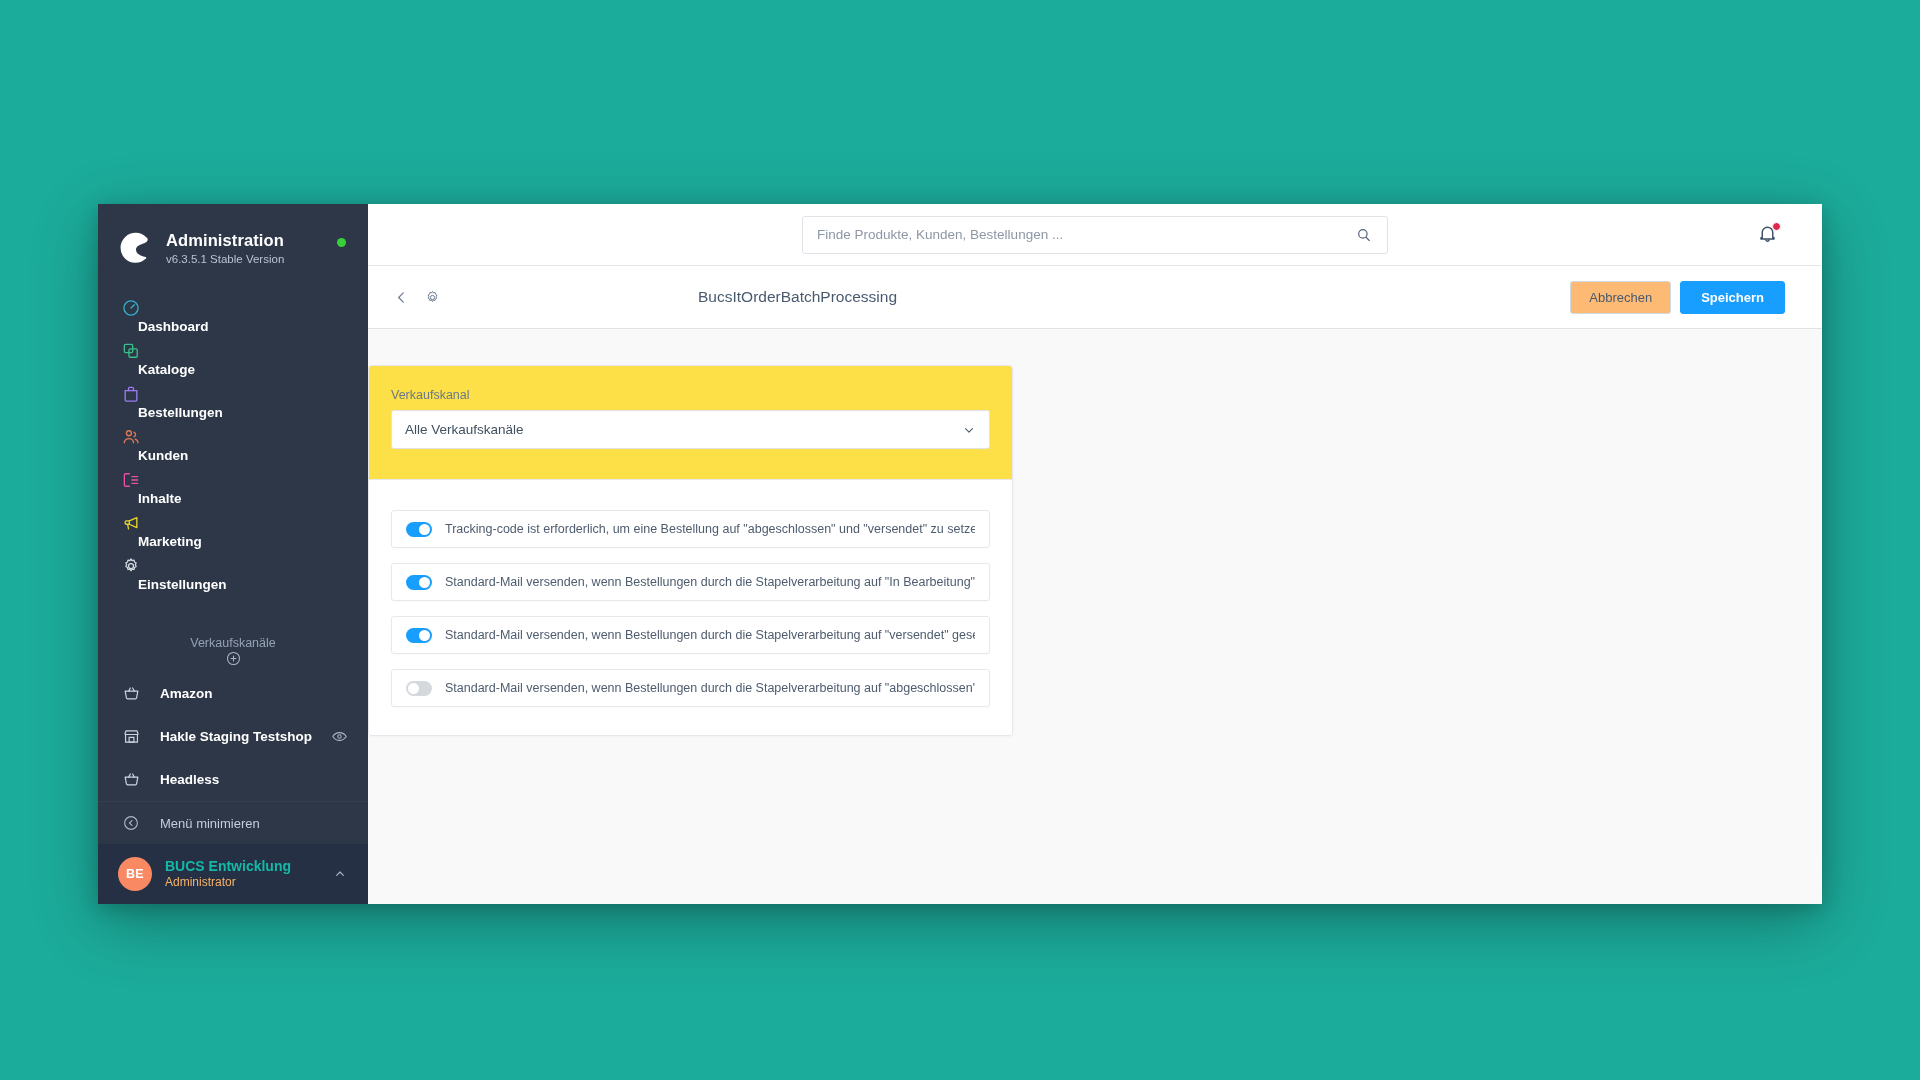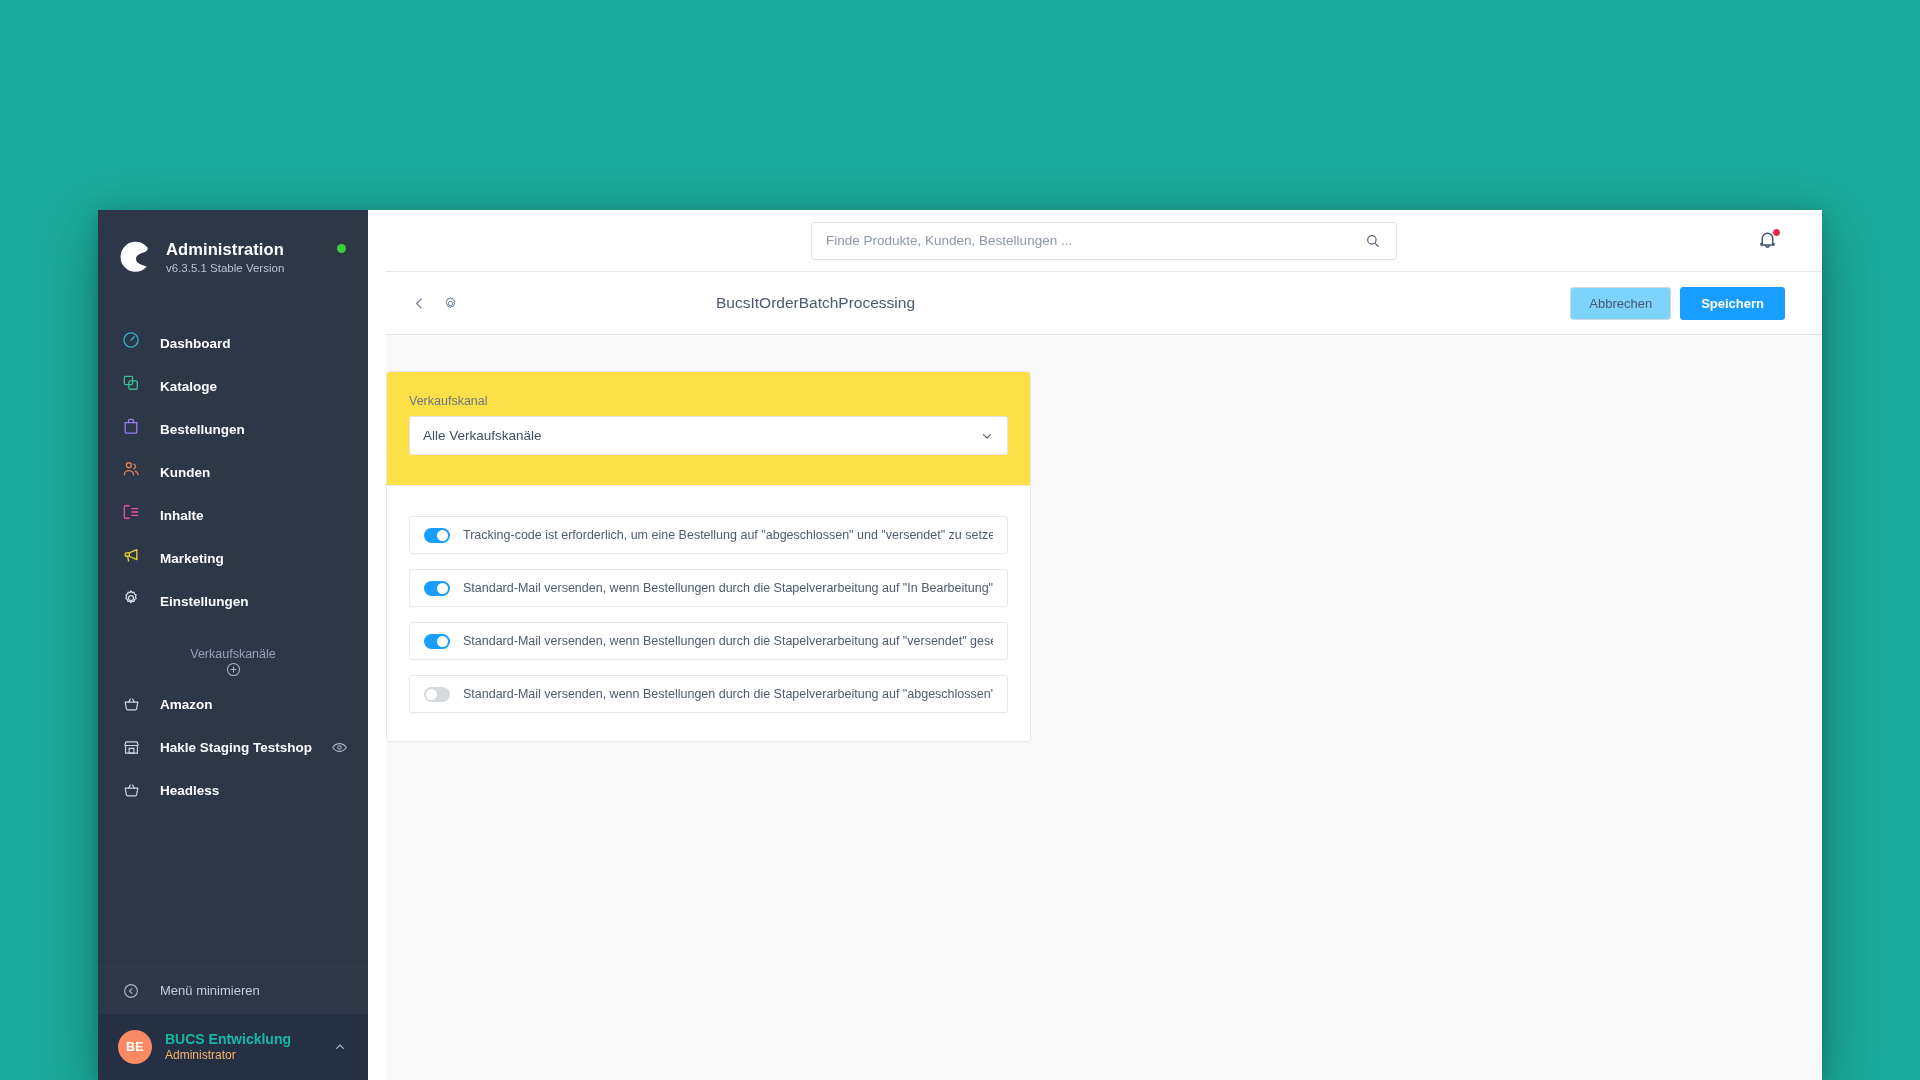--- a/index.html
+++ b/index.html
@@ -13,23 +13,23 @@
 
   body {
     background: #1cac9b;
     position: relative;
   }
 
   
   #app-window {
     position: absolute;
     left: 98px;
-    top: 210px;
+    top: 204px;
     width: 1724px;
-    height: 870px;
+    height: 700px;
     display: flex;
     background: #ffffff;
     box-shadow: 0 18px 60px rgba(0,0,0,0.30), 0 4px 18px rgba(0,0,0,0.18);
     overflow: hidden;
   }
 
   
   #sidebar {
     width: 270px;
     flex: 0 0 270px;
@@ -66,24 +66,25 @@
     top: 34px;
     width: 9px;
     height: 9px;
     border-radius: 50%;
     background: #37d039;
   }
 
   .nav-list { margin-top: 24px; }
   .nav-item {
     display: flex;
-    align-items: flex-end;
+    align-items: flex-start;
     height: 43px;
     padding: 0 22px;
     cursor: pointer;
+    flex-direction: column;
   }
   .nav-icon {
     width: 22px;
     height: 22px;
     flex: 0 0 22px;
     display: flex;
     align-items: center;
     justify-content: center;
   }
   .nav-label {
@@ -173,21 +174,21 @@
     align-items: center;
     justify-content: center;
     letter-spacing: .4px;
   }
   .sb-user-meta { margin-left: 13px; line-height: 1.3; }
   .sb-user-name { font-size: 14px; font-weight: bold; color: #14b8a6; }
   .sb-user-role { font-size: 12px; color: #f7b267; }
   .sb-user-caret { margin-left: auto; width: 16px; height: 16px; }
 
   
-  #main { flex: 1 1 auto; display: flex; flex-direction: column; background: #f9f9f9; min-width: 0; margin-left: 18px; }
+  #main { flex: 1 1 auto; display: flex; flex-direction: column; background: #f9f9f9; min-width: 0; }
 
   
   #topbar {
     height: 62px;
     flex: 0 0 62px;
     background: #ffffff;
     border-bottom: 1px solid #e4e7ec;
     display: flex;
     align-items: center;
     position: relative;
@@ -270,21 +271,21 @@
     border-radius: 3px;
     font-size: 13px;
     font-family: "Liberation Sans", sans-serif;
     cursor: pointer;
     display: flex;
     align-items: center;
     justify-content: center;
     white-space: nowrap;
   }
   .btn-secondary {
-    background: #7dd3fc;
+    background: #fdba74;
     border: 1px solid #d1d9e0;
     color: #4a5a6e;
   }
   .btn-primary {
     background: #189eff;
     border: 1px solid #189eff;
     color: #ffffff;
     font-weight: bold;
     padding: 0 20px;
   }

